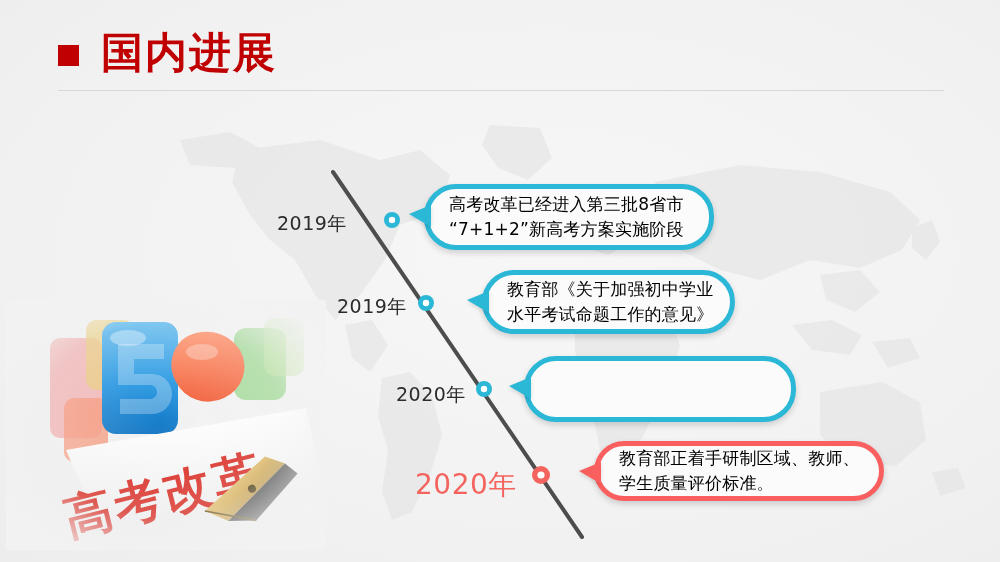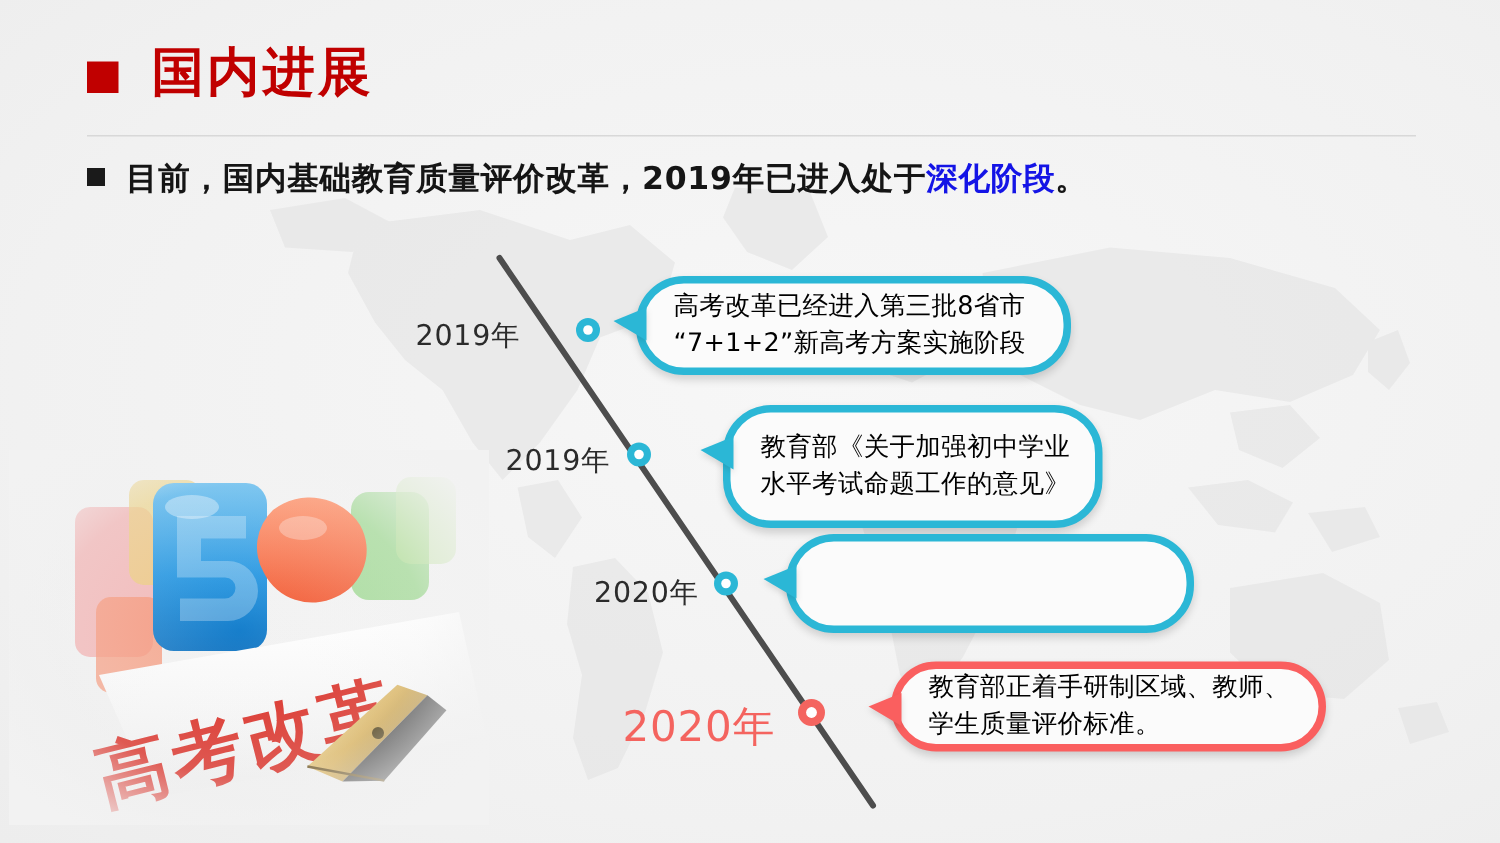--- a/index.html
+++ b/index.html
@@ -46,21 +46,21 @@
   }
   .title-bullet {
     width: 21px;
     height: 21px;
     background: #c00000;
     flex: 0 0 auto;
     margin-top: 4px;
   }
   .title-text {
     font-family: "DejaVu Sans", "Liberation Sans", sans-serif;
-    font-size: 35px;
+    font-size: 42px;
     font-weight: bold;
     color: #c00000;
     letter-spacing: 2px;
     line-height: 1;
     white-space: nowrap;
   }
 
   .divider {
     position: absolute;
     left: 58px;
@@ -161,21 +161,21 @@
     width: 0; height: 0;
     border-top: 9px solid transparent;
     border-bottom: 13px solid transparent;
     border-right: 22px solid #2bb7d6;
     filter: drop-shadow(0 2px 2px rgba(0,0,0,0.13));
   }
   .callout.red { border-color: #fa5f5f; }
   .callout.red .tail { border-right-color: #fa5f5f; }
 
   .callout.c1 { left: 424px; top: 184px; width: 290px; height: 66px; }
-  .callout.c2 { left: 482px; top: 270px; width: 253px; height: 82px; }
+  .callout.c2 { left: 482px; top: 270px; width: 253px; height: 64px; }
   .callout.c3 { left: 524px; top: 356px; width: 272px; height: 66px; }
   .callout.c4 { left: 594px; top: 441px; width: 290px; height: 60px; }
 
   .callout.c1 .tail { left: -20px; top: 16px; }
   .callout.c2 .tail { left: -20px; top: 16px; }
   .callout.c3 .tail { left: -20px; top: 16px; }
   .callout.c4 .tail { left: -20px; top: 16px; }
 </style>
 </head>
 <body>
@@ -211,24 +211,20 @@
       </g>
     </svg>
   </div>
 
   <div class="title-row">
     <div class="title-bullet"></div>
     <div class="title-text">国内进展</div>
   </div>
   <div class="divider"></div>
 
-  <div class="subtitle-row">
-    <div class="sub-bullet"></div>
-    <div class="subtitle-text"><span>目前，国内基础教育质量评价改革，2019年已进入处于</span><span class="hl">深化阶段</span><span>。</span></div>
-  </div>
 
   <div class="photo">
     <svg viewBox="0 0 320 250" xmlns="http://www.w3.org/2000/svg">
       <defs>
         <radialGradient id="fade" cx="48%" cy="48%" r="62%">
           <stop offset="0%" stop-color="#ffffff" stop-opacity="0"></stop>
           <stop offset="62%" stop-color="#f2f2f2" stop-opacity="0.25"></stop>
           <stop offset="100%" stop-color="#f2f2f2" stop-opacity="1"></stop>
         </radialGradient>
         <linearGradient id="blue5" x1="0" y1="0" x2="0" y2="1">

